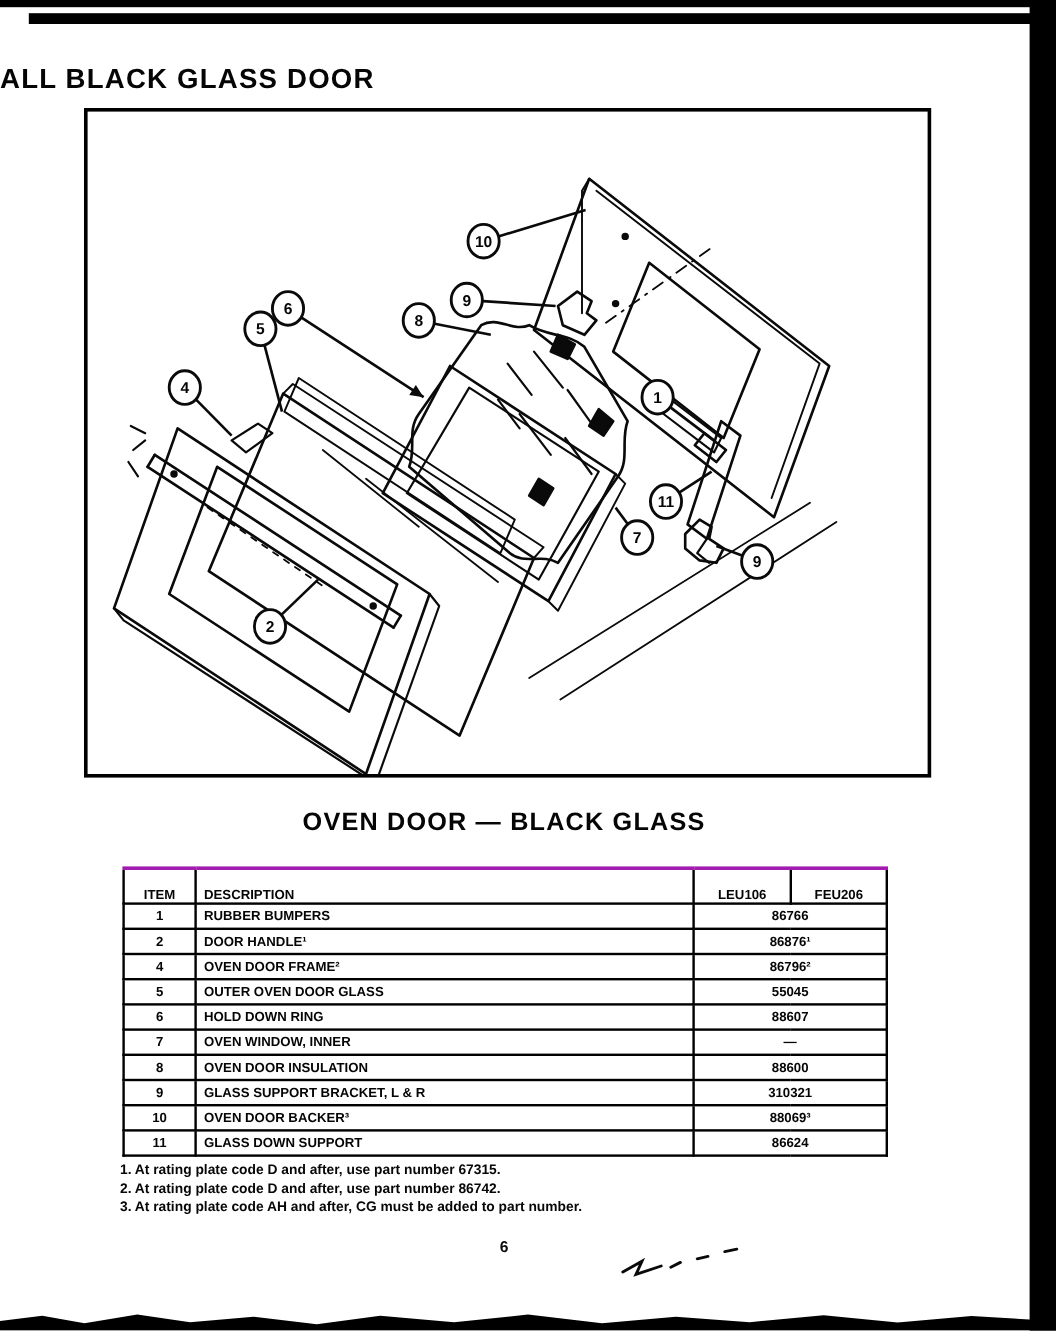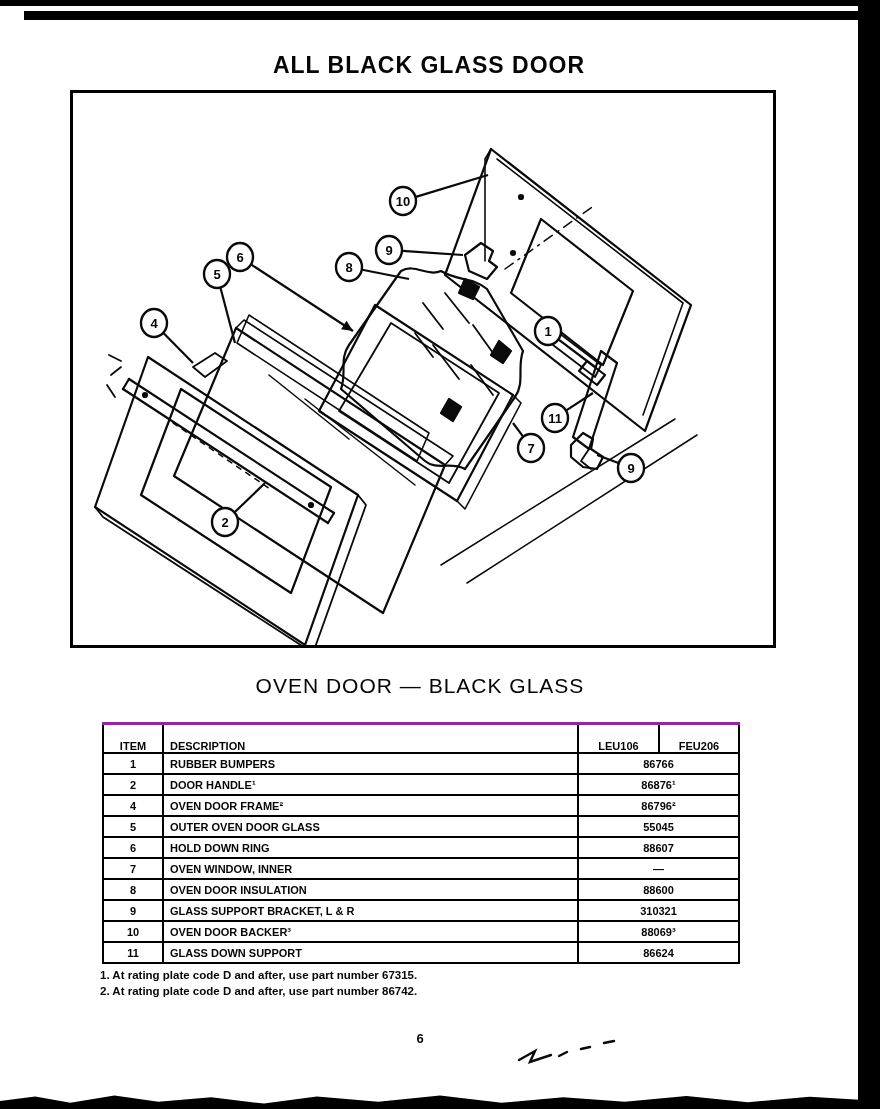--- a/index.html
+++ b/index.html
@@ -13,26 +13,26 @@
   
   .bar{background:#000;}
   .top-bar1{left:0;top:0;width:880px;height:6px;}
   .top-bar2{left:24px;top:11px;width:856px;height:9px;}
   .right-bar{left:858px;top:0;width:22px;height:1109px;}
   .bottom-bar{
     left:0;top:1091px;width:880px;height:18px;background:#000;
     clip-path:polygon(0 55%,4% 30%,8% 65%,13% 25%,18% 60%,24% 35%,30% 70%,36% 30%,43% 60%,50% 25%,57% 65%,64% 35%,71% 60%,78% 28%,85% 62%,92% 32%,100% 55%,100% 100%,0 100%);
   }
   .page-title{
-    left:0;top:52px;width:858px;text-align:center;
+    left:0;top:52px;width:858px;text-align:left;
     font-size:23px;font-weight:700;letter-spacing:1px;color:#050505;
   }
   .section-title{
     left:0;top:674px;width:840px;text-align:center;
-    font-size:21px;font-weight:400;letter-spacing:1px;color:#050505;
+    font-size:21px;font-weight:700;letter-spacing:1px;color:#050505;
   }
   .diagram-box{
     left:70px;top:90px;width:706px;height:558px;
     border:3px solid #000;box-sizing:border-box;background:#fff;
   }
   
   table.parts{
     position:absolute;left:102px;top:722px;width:636px;
     border-collapse:collapse;table-layout:fixed;
     font-size:11px;font-weight:700;color:#050505;
@@ -269,19 +269,20 @@
         <td class="col-item">11</td>
         <td class="col-desc">GLASS DOWN SUPPORT</td>
         <td class="col-part" colspan="2">86624</td>
       </tr>
     </tbody>
 </table>
 
 <div class="abs footnotes">
     <div>1. At rating plate code D and after, use part number 67315.</div>
     <div>2. At rating plate code D and after, use part number 86742.</div>
+    <div>3. At rating plate code AH and after, CG must be added to part number.</div>
   </div>
 
 <div class="abs page-number">6</div>
 
 <svg class="abs" style="left:505px;top:1030px;" width="120" height="40">
   <path d="M14,30 l16,-9 l-5,11 l21,-7 m8,1 l8,-4 m14,-3 l9,-2 m14,-4 l10,-2" fill="none" stroke="#0a0a0a" stroke-width="2.4" stroke-linecap="round"></path>
 </svg>
 
 </body></html>

